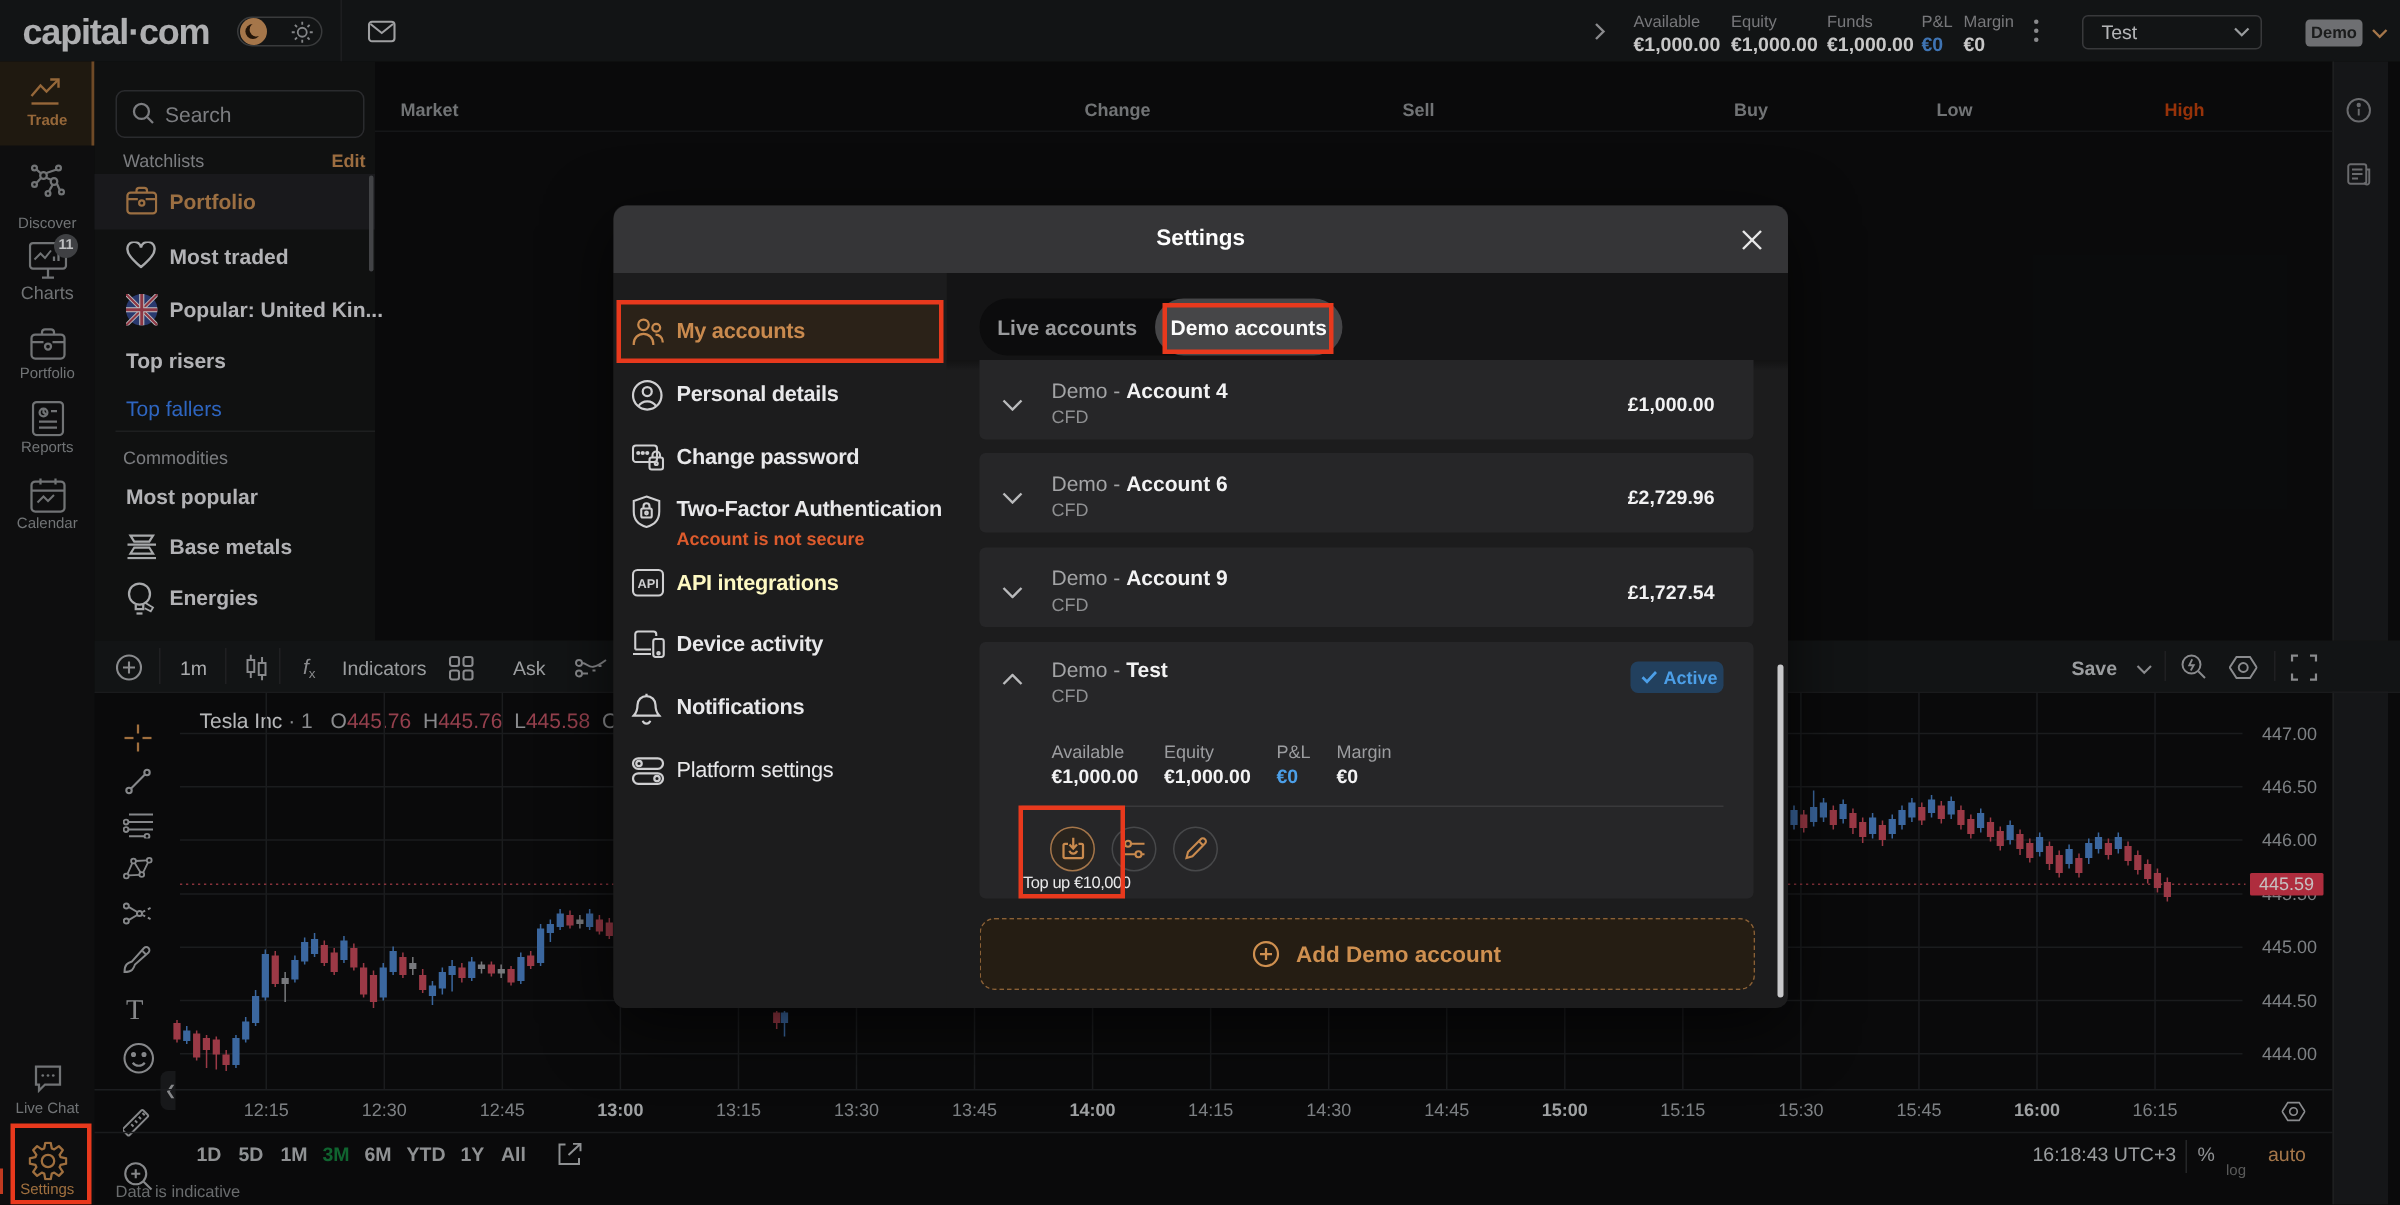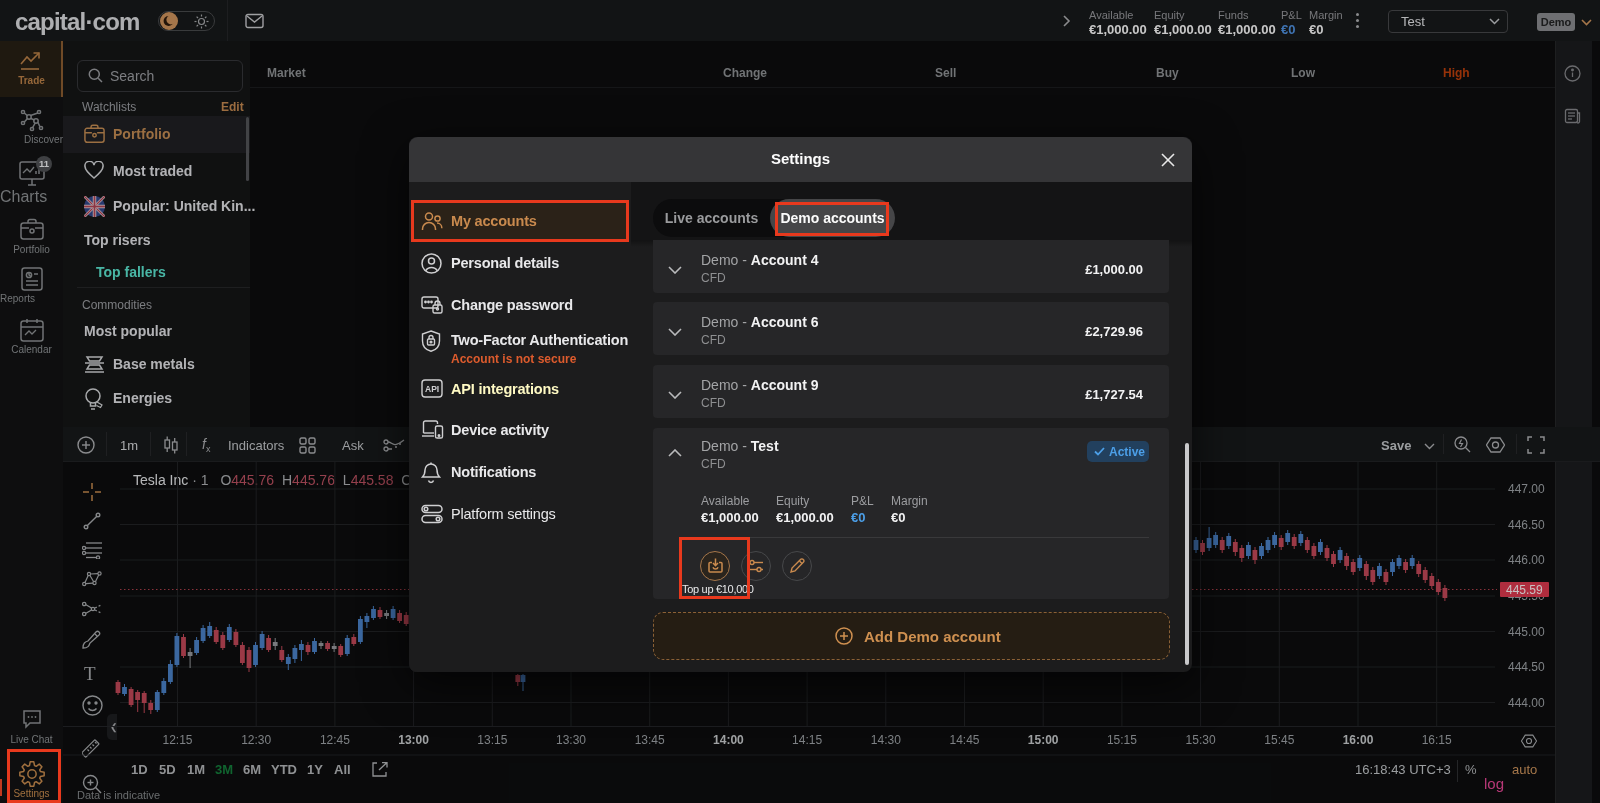--- a/index.html
+++ b/index.html
@@ -100,50 +100,50 @@
     <circle cx="4" cy="16" r="1.6"></circle>
     <circle cx="13" cy="22" r="1.6"></circle>
     <circle cx="22" cy="21" r="1.6"></circle>
 <line x1="11.5" y1="8.5" x2="18.8" y2="6"></line>
     <line x1="8.5" y1="8.8" x2="5.3" y2="6"></line>
     <line x1="8.5" y1="11.5" x2="5.3" y2="15"></line>
     <line x1="11.8" y1="11.5" x2="15.5" y2="13"></line>
     <line x1="16.2" y1="16" x2="13.6" y2="20.6"></line>
     <line x1="18.9" y1="15.3" x2="20.9" y2="19.8"></line>
   </svg>
-<div class="abs" style="left:0;top:134px;width:63px;text-align:right;font-size:10px;color:#919497">Discover</div>
+<div class="abs" style="left:0;top:144px;width:63px;text-align:center;font-size:10px;color:#919497">Discover</div>
 
 <svg class="abs" style="left:19px;top:161px" width="26" height="25" viewBox="0 0 26 25" fill="none" stroke="#919497" stroke-width="1.5">
     <rect x="1" y="1" width="24" height="17" rx="2"></rect>
     <path d="M4 12 L8 8 L11 11 L15 6" stroke-width="1.3"></path>
     <line x1="17" y1="13" x2="17" y2="10"></line>
     <line x1="20" y1="13" x2="20" y2="8"></line>
     <line x1="9" y1="24" x2="17" y2="24"></line>
     <line x1="13" y1="18" x2="13" y2="24"></line>
   </svg>
 <div class="abs" style="left:36px;top:156px;width:16px;height:16px;border-radius:50%;background:#515356;color:#f4f5f7;font-size:9.5px;font-weight:bold;text-align:center;line-height:16px">11</div>
-<div class="abs" style="left:0;top:188px;width:63px;font-size:16px;color:#919497">Charts</div>
+<div class="abs" style="left:0;top:188px;width:63px;text-align:center;font-size:12px;color:#919497">Charts</div>
 
 <svg class="abs" style="left:20px;top:218px" width="24" height="23" viewBox="0 0 24 23" fill="none" stroke="#919497" stroke-width="1.5">
     <rect x="1" y="5" width="22" height="16" rx="2.5"></rect>
     <path d="M8 5 V3.5 a2 2 0 0 1 2-2 h4 a2 2 0 0 1 2 2 V5"></path>
     <circle cx="12" cy="13" r="2"></circle>
     <path d="M1 10 h8 M15 10 h8"></path>
   </svg>
 <div class="abs" style="left:0;top:244px;width:63px;text-align:center;font-size:10px;color:#919497">Portfolio</div>
 
 <svg class="abs" style="left:21px;top:267px" width="22" height="24" viewBox="0 0 22 24" fill="none" stroke="#919497" stroke-width="1.5">
     <rect x="1" y="1" width="20" height="22" rx="2.5"></rect>
     <circle cx="8" cy="8" r="2.6"></circle>
     <path d="M8 5.4 V8 L10 9.6"></path>
     <line x1="13" y1="7" x2="17" y2="7"></line>
     <line x1="5" y1="14" x2="17" y2="14"></line>
     <line x1="5" y1="18" x2="17" y2="18"></line>
   </svg>
-<div class="abs" style="left:0;top:293px;width:63px;text-align:left;font-size:10px;color:#919497">Reports</div>
+<div class="abs" style="left:0;top:293px;width:63px;text-align:center;font-size:10px;color:#919497">Reports</div>
 
 <svg class="abs" style="left:20px;top:318px" width="24" height="24" viewBox="0 0 24 24" fill="none" stroke="#919497" stroke-width="1.5">
     <rect x="1" y="3" width="22" height="20" rx="2.5"></rect>
     <line x1="1" y1="9" x2="23" y2="9"></line>
     <line x1="7" y1="1" x2="7" y2="5"></line>
     <line x1="17" y1="1" x2="17" y2="5"></line>
     <path d="M5 17 L9 13 L12 16 L16 12" stroke-width="1.3"></path>
   </svg>
 <div class="abs" style="left:0;top:344px;width:63px;text-align:center;font-size:10px;color:#919497">Calendar</div>
 
@@ -196,21 +196,21 @@
       <line x1="10.5" y1="0" x2="10.5" y2="21"></line>
       <line x1="0" y1="10.5" x2="21" y2="10.5"></line>
     </g>
     <g stroke="#b54657" stroke-width="2">
       <line x1="10.5" y1="0" x2="10.5" y2="21"></line>
       <line x1="0" y1="10.5" x2="21" y2="10.5"></line>
     </g>
   </svg>
 <div class="abs" style="left:113px;top:198px;font-size:14px;font-weight:bold;color:#e4e5e8">Popular: United Kin...</div>
 <div class="abs" style="left:84px;top:232px;font-size:14px;font-weight:bold;color:#e4e5e8">Top risers</div>
-<div class="abs" style="left:96px;top:264px;font-size:14px;font-weight:bold;color:#5eead4">Top fallers</div>
+<div class="abs" style="left:84px;top:264px;font-size:14px;font-weight:normal;color:#3b82f6">Top fallers</div>
 <div class="abs" style="left:77px;top:287px;width:173px;height:1px;background:#272829"></div>
 <div class="abs" style="left:82px;top:298px;font-size:12px;color:#9ea0a4">Commodities</div>
 <div class="abs" style="left:84px;top:323px;font-size:14px;font-weight:bold;color:#e4e5e8">Most popular</div>
 <svg class="abs" style="left:84px;top:356px" width="21" height="17" viewBox="0 0 21 17" fill="none" stroke="#d7d9db" stroke-width="1.5">
     <path d="M3 1 h15 l-2.5 4 h-10 z"></path>
     <path d="M5.5 9 h10 l2.5 4 h-15 z"></path>
     <line x1="1" y1="7" x2="20" y2="7"></line>
     <line x1="1" y1="16" x2="20" y2="16"></line>
   </svg>
 <div class="abs" style="left:113px;top:356px;font-size:14px;font-weight:bold;color:#e4e5e8">Base metals</div>
@@ -577,21 +577,21 @@
 <div class="abs" style="left:271px;top:762px;font-size:13px;font-weight:bold;color:#b8babd">YTD</div>
 <div class="abs" style="left:307px;top:762px;font-size:13px;font-weight:bold;color:#b8babd">1Y</div>
 <div class="abs" style="left:334px;top:762px;font-size:13px;font-weight:bold;color:#b8babd">All</div>
 <svg class="abs" style="left:372px;top:762px" width="16" height="15" viewBox="0 0 16 15" fill="none" stroke="#b8babd" stroke-width="1.3">
     <path d="M5 1 H1 V14 H14 V10"></path>
     <path d="M7 8 L15 0.5 M10 0.5 h5 v5"></path>
   </svg>
 <div class="abs" style="left:1457px;top:760px;width:1px;height:22px;background:#303134"></div>
 <div class="abs" style="left:1355px;top:762px;font-size:13px;color:#c6c9cc">16:18:43 UTC+3</div>
 <div class="abs" style="left:1465px;top:762px;font-size:13px;color:#b8babd">%</div>
-<div class="abs" style="left:1484px;top:775px;font-size:15px;color:#ec4899">log</div>
+<div class="abs" style="left:1484px;top:775px;font-size:10px;color:#737373">log</div>
 <div class="abs" style="left:1512px;top:762px;font-size:13px;color:#d4985f">auto</div>
 <svg class="abs" style="left:1521px;top:733px" width="16" height="16" viewBox="0 0 19 18" fill="none" stroke="#b1b3b6" stroke-width="1.3">
     <path d="M5 2 h9 l4.5 7 -4.5 7 h-9 L0.5 9 z"></path>
     <circle cx="9.5" cy="9" r="3"></circle>
   </svg>
 <div class="abs" style="left:0;top:0;width:1600px;height:803px;background:rgba(0,0,0,0.22)"></div>
 <div class="abs" style="left:0;top:779px;width:2px;height:17px;background:#c13a20"></div>
 <div class="abs" style="left:409px;top:137px;width:783px;height:535px;background:#1c1c1d;border-radius:8px;box-shadow:0 12px 45px rgba(0,0,0,0.65)"></div>
 <div class="abs" style="left:409px;top:137px;width:783px;height:45px;background:#353537;border-radius:9px 9px 0 0"></div>
 <div class="abs" style="left:409px;top:150px;width:783px;text-align:center;font-size:15px;font-weight:bold;color:#fdfdfd">Settings</div>

